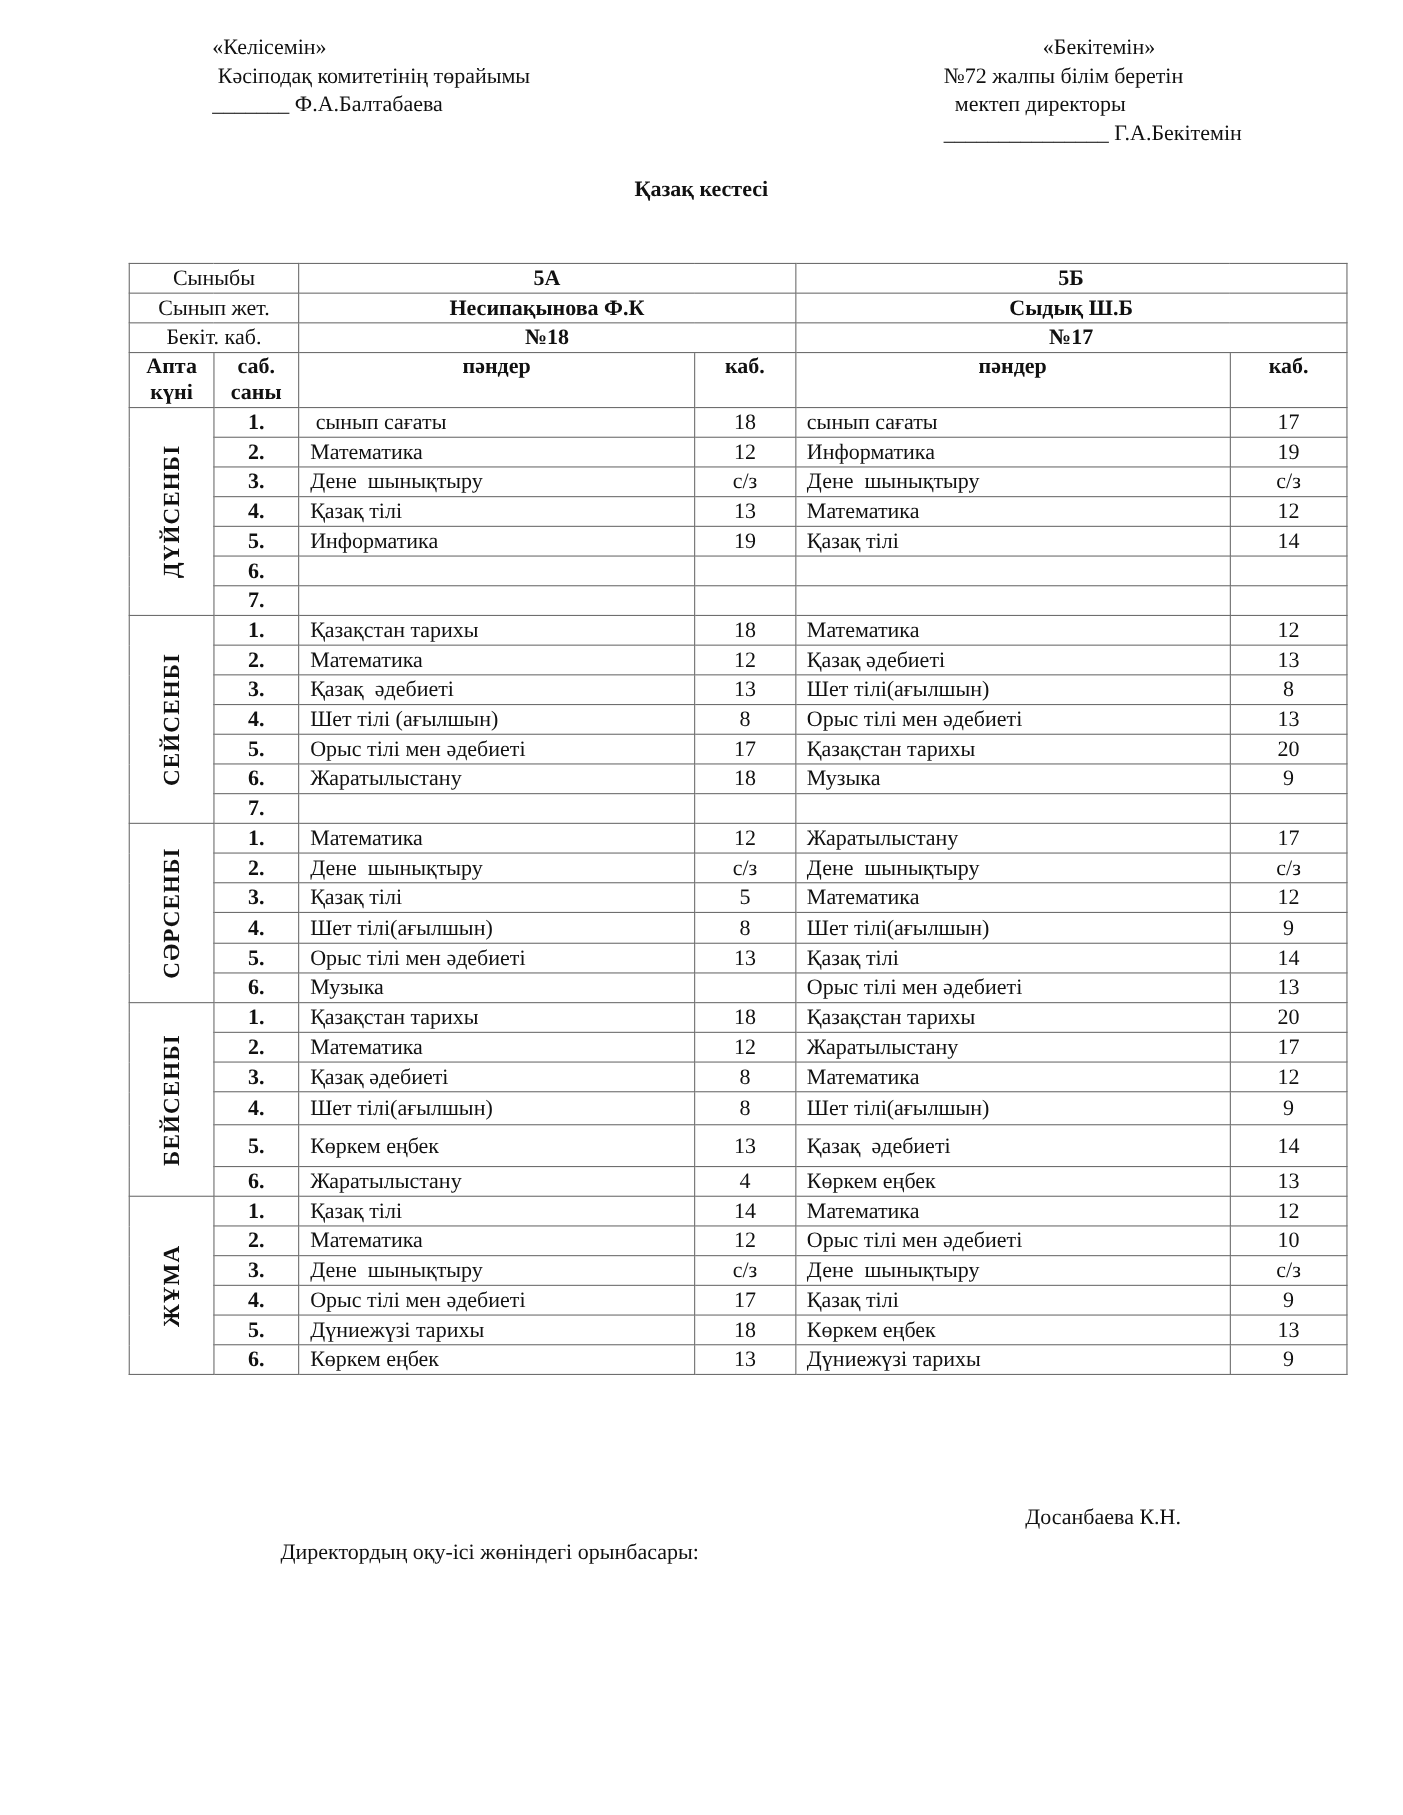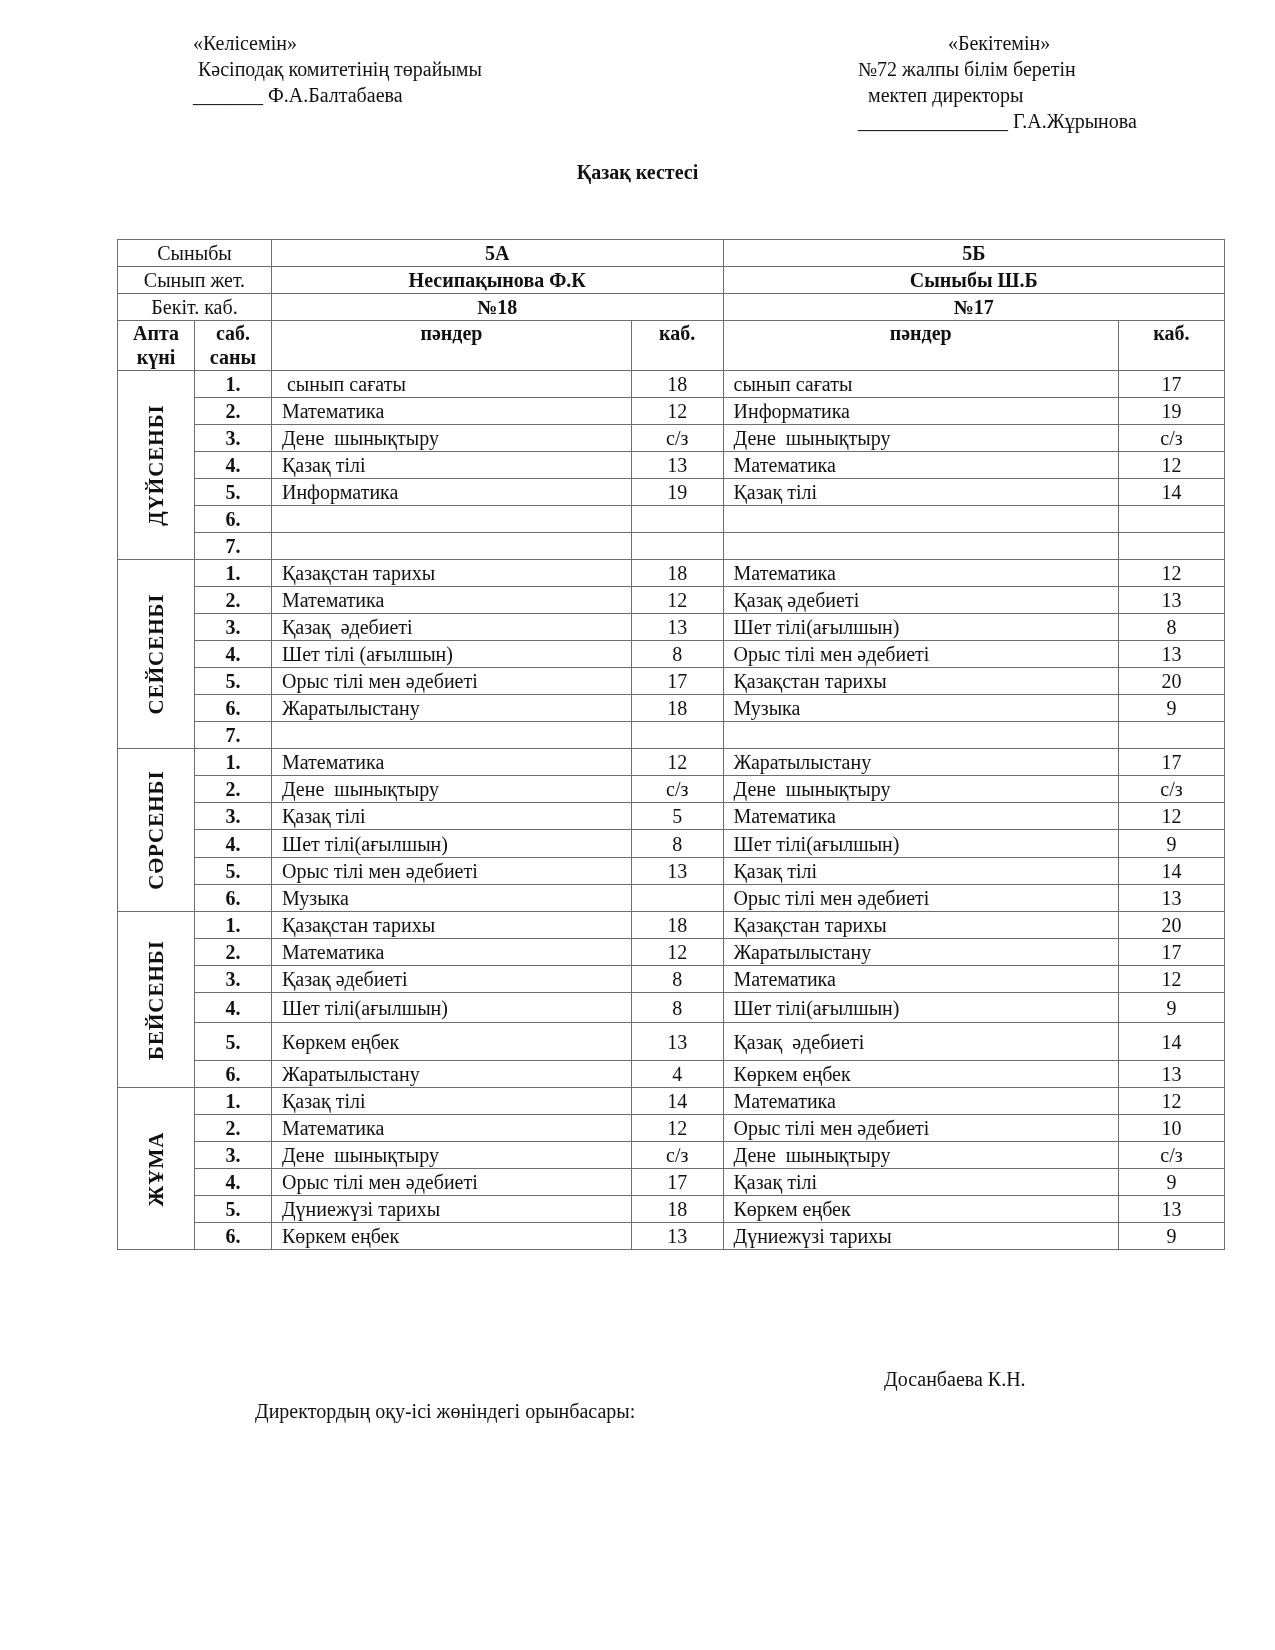--- a/index.html
+++ b/index.html
@@ -13,36 +13,36 @@
   table.sched { position: absolute; left: 117px; top: 239px; width: 1108px; border-collapse: collapse; table-layout: fixed; font-size: 20px; }
   table.sched td { border: 1.5px solid #6e6e6e; padding: 0 8px; height: 26px; line-height: 24px; vertical-align: middle; overflow: hidden; white-space: nowrap; }
   .c { text-align: center; }
   .b { font-weight: bold; }
   .subj { padding-left: 10px !important; }
   .daycell { position: relative; padding: 0 !important; }
   .daylabel { position: absolute; left: 50%; top: 50%; transform: translate(-50%, -50%) rotate(-90deg); font-weight: bold; font-size: 21px; letter-spacing: 1px; white-space: nowrap; }
   .num { font-weight: bold; text-align: center; }
   .sig { position: absolute; top: 1368px; font-size: 20px; }
   .sig-left { left: 255px; margin-top: 32px; }
-  .sig-right { left: 884px; }
+  .sig-right { left: 932px; }
 </style>
 </head>
 <body>
 
 <div class="hdr hdr-left">
   <div>«Келісемін»</div>
   <div> Кәсіподақ комитетінің төрайымы</div>
   <div>_______ Ф.А.Балтабаева</div>
 </div>
 
 <div class="hdr hdr-right">
   <div>                  «Бекітемін»</div>
   <div>№72 жалпы білім беретін</div>
   <div>  мектеп директоры</div>
-  <div>_______________ Г.А.Жұрынова</div>
+  <div>_______________ Г.А.Бекітемін</div>
 </div>
 
 <div class="title-block">
   <div class="t1">Қазақ кестесі</div>
 </div>
 
 <table class="sched">
   <colgroup>
     <col style="width:74px">
     <col style="width:74px">
@@ -53,21 +53,21 @@
   </colgroup>
   <tbody id="tbody">
     <tr>
       <td colspan="2" class="c">Сыныбы</td>
       <td colspan="2" class="c b">5А</td>
       <td colspan="2" class="c b">5Б</td>
     </tr>
     <tr>
       <td colspan="2" class="c">Сынып жет.</td>
       <td colspan="2" class="c b">Несипақынова Ф.К</td>
-      <td colspan="2" class="c b">Сыныбы Ш.Б</td>
+      <td colspan="2" class="c b">Сыдық Ш.Б</td>
     </tr>
     <tr>
       <td colspan="2" class="c">Бекіт. каб.</td>
       <td colspan="2" class="c b">№18</td>
       <td colspan="2" class="c b">№17</td>
     </tr>
     <tr style="height:50px">
       <td class="c b" style="vertical-align:top;line-height:24px;">
         <div>Апта</div>
         <div>күні</div>

